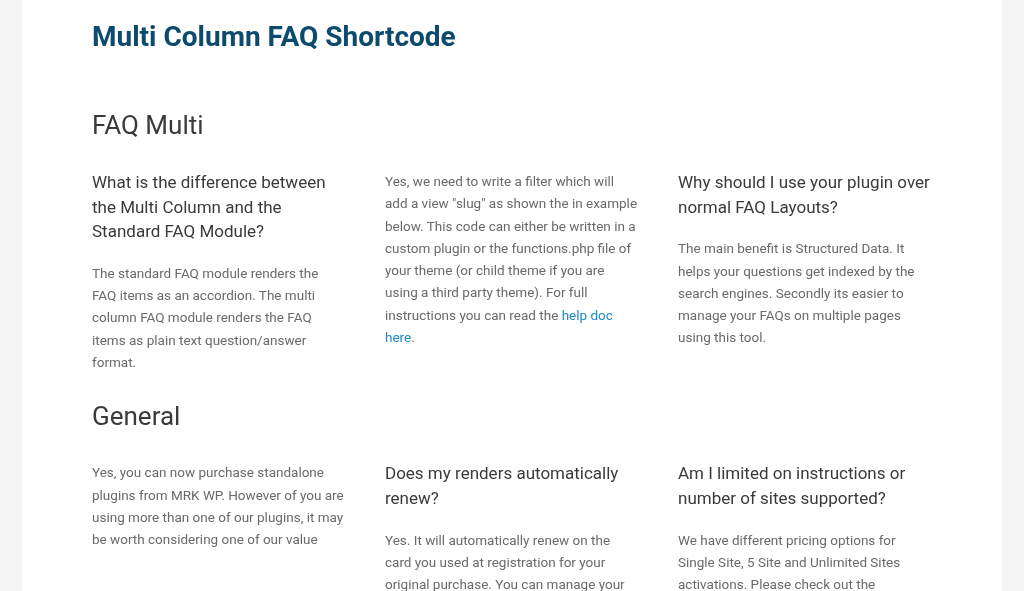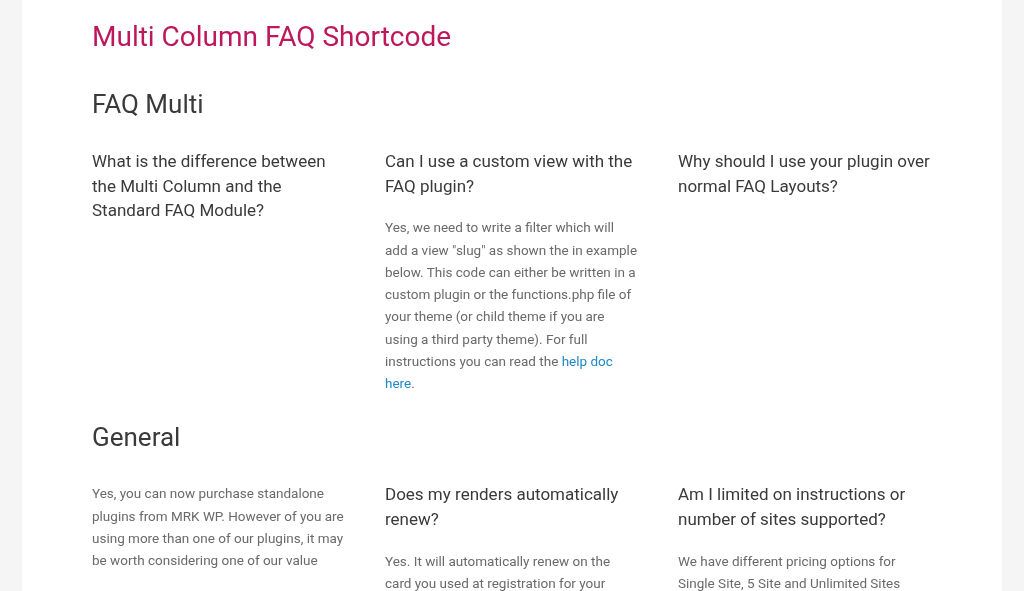--- a/index.html
+++ b/index.html
@@ -18,23 +18,23 @@
     }
     .page-container {
       background: #fff;
       max-width: 980px;
       margin: 0 auto;
       padding: 20px 70px 30px 70px;
       min-height: 591px;
     }
     .page-title {
       font-size: 28px;
-      font-weight: 400;
-      color: #be185d;
-      margin-bottom: 36px;
+      font-weight: 700;
+      color: #0c4a6e;
+      margin-bottom: 57px;
     }
     .section-heading {
       font-size: 26px;
       font-weight: 400;
       color: #3a3a3a;
       margin-bottom: 30px;
       margin-top: 10px;
     }
     .faq-grid {
       display: grid;
@@ -68,31 +68,36 @@
 
 <div class="page-container">
 
   <h1 class="page-title">Multi Column FAQ Shortcode</h1>
 
   <h2 class="section-heading">FAQ Multi</h2>
   <div class="faq-grid">
 
     <div class="faq-item">
       <h3 class="faq-question">What is the difference between the Multi Column and the Standard FAQ Module?</h3>
+      <p class="faq-answer">
+        <span>The standard FAQ module renders the FAQ items as an accordion. The multi column FAQ module renders the FAQ items as plain text question/answer format.</span>
+      </p>
     </div>
 
     <div class="faq-item">
-      <h3 class="faq-question">Can I use a custom view with the FAQ plugin?</h3>
       <p class="faq-answer">
         <span>Yes, we need to write a filter which will add a view "slug" as shown the in example below. This code can either be written in a custom plugin or the functions.php file of your theme (or child theme if you are using a third party theme). For full instructions you can read the </span><a href="#">help doc here</a><span>.</span>
       </p>
     </div>
 
     <div class="faq-item">
       <h3 class="faq-question">Why should I use your plugin over normal FAQ Layouts?</h3>
+      <p class="faq-answer">
+        <span>The main benefit is Structured Data. It helps your questions get indexed by the search engines. Secondly its easier to manage your FAQs on multiple pages using this tool.</span>
+      </p>
     </div>
 
   </div>
 
   <h2 class="section-heading">General</h2>
   <div class="faq-grid">
 
     <div class="faq-item">
       <p class="faq-answer">
         <span>Yes, you can now purchase standalone plugins from MRK WP. However of you are using more than one of our plugins, it may be worth considering one of our value </span>

